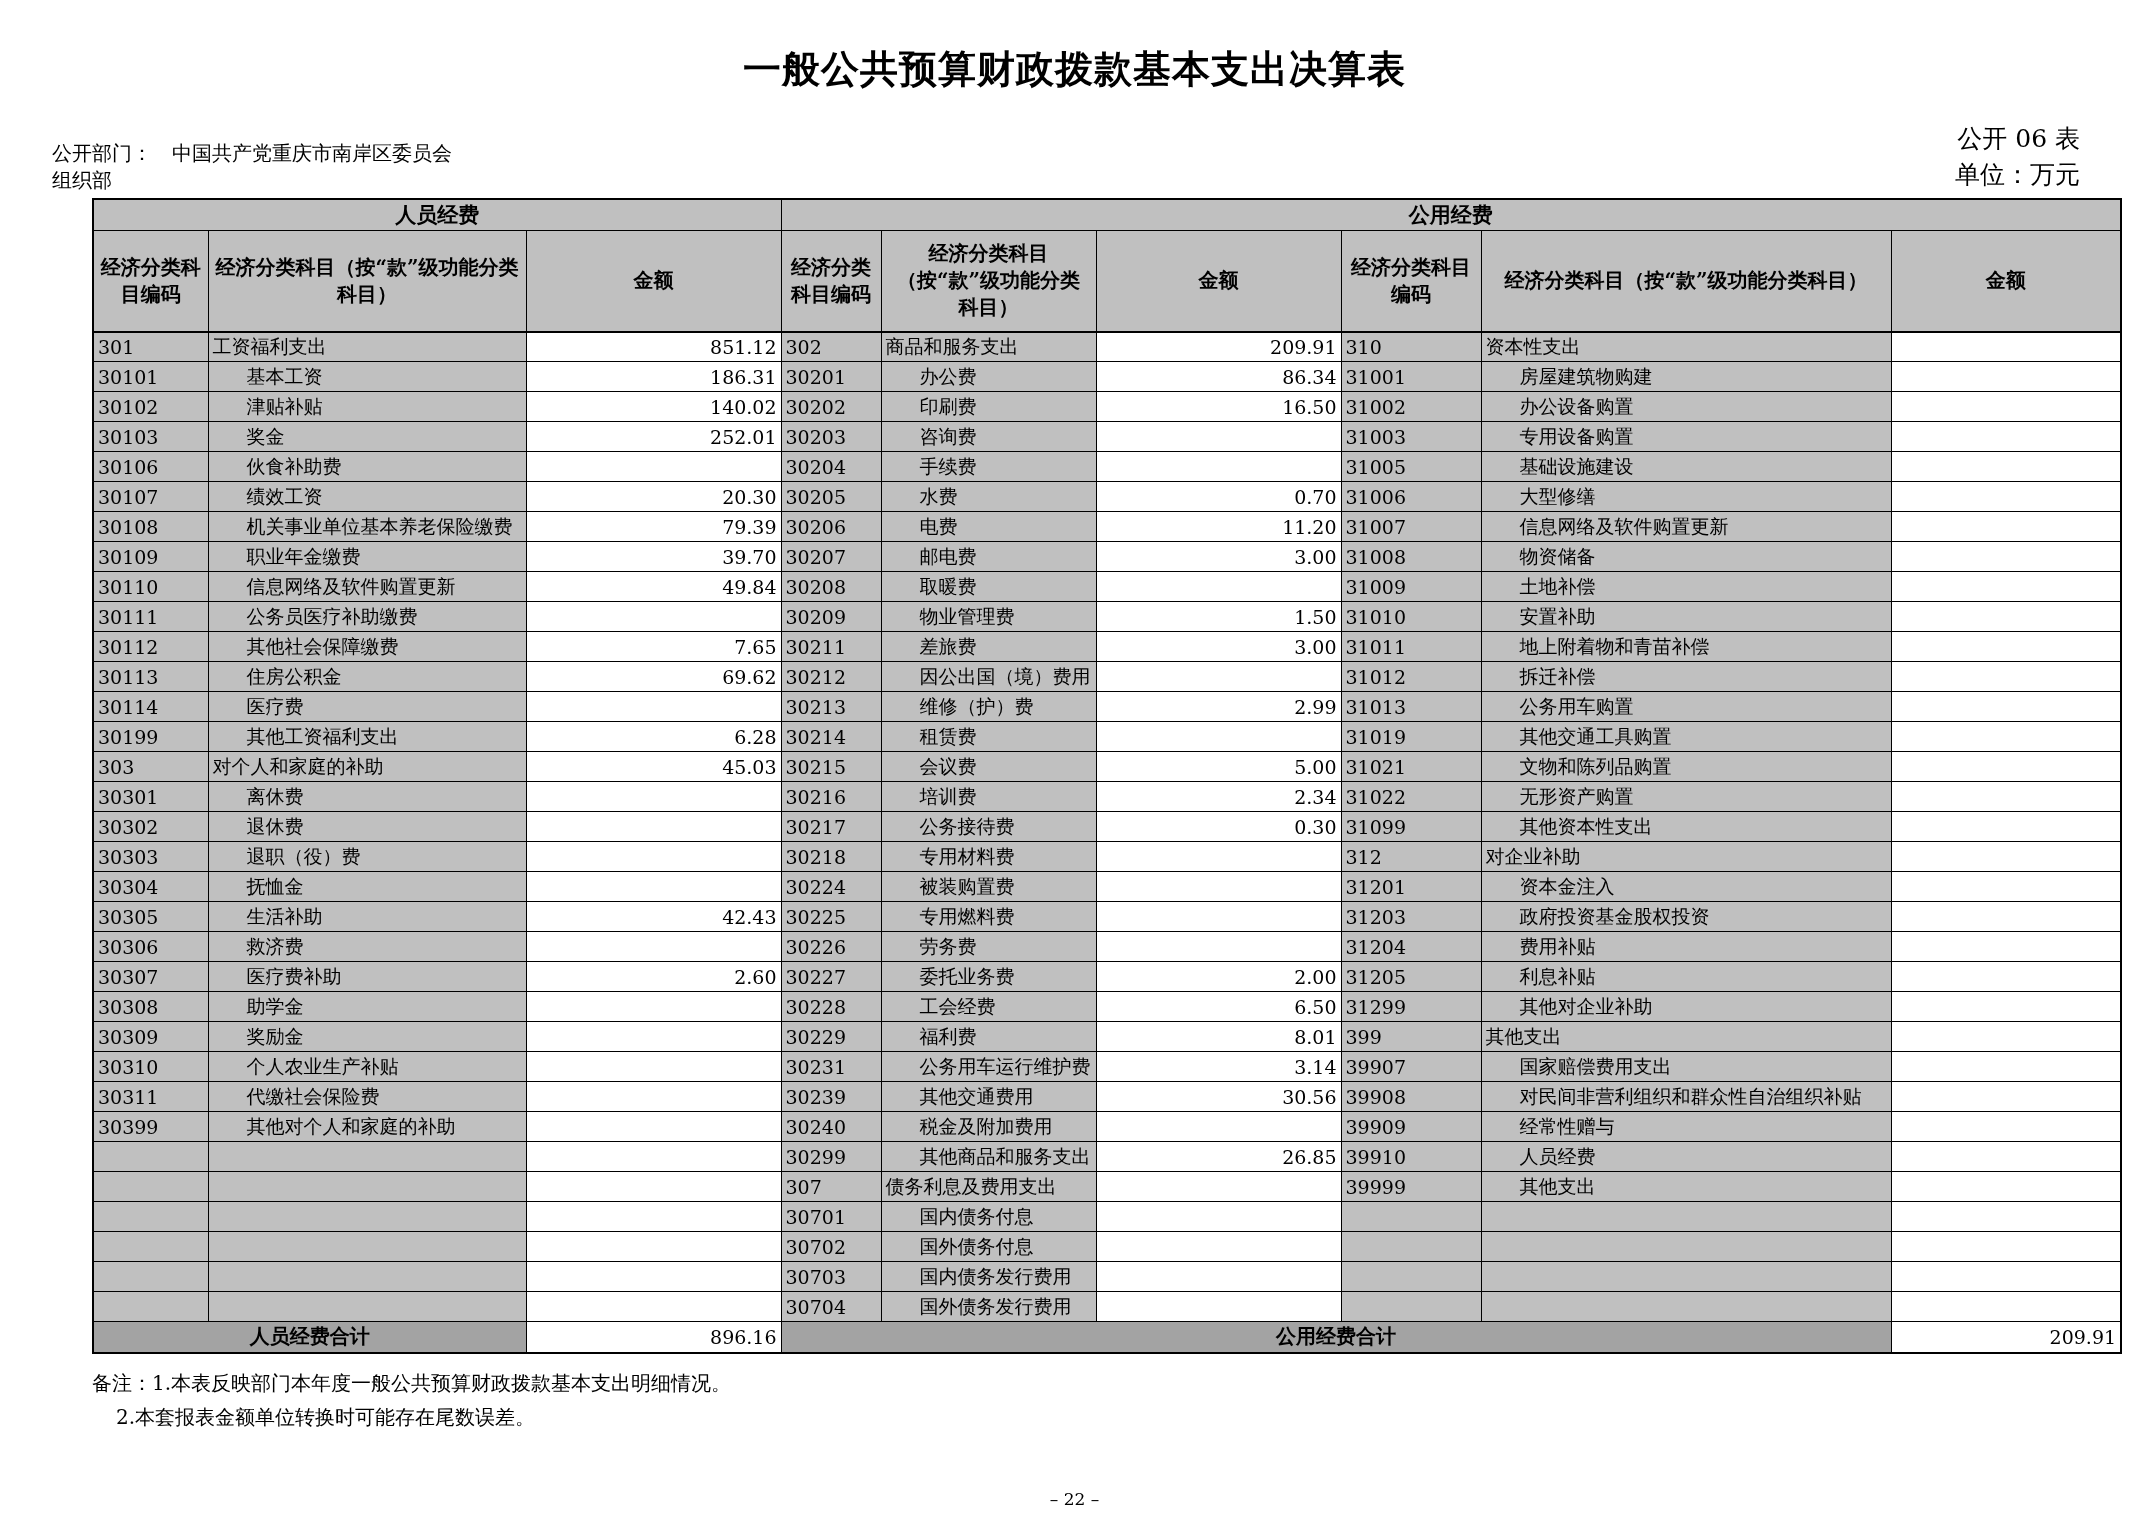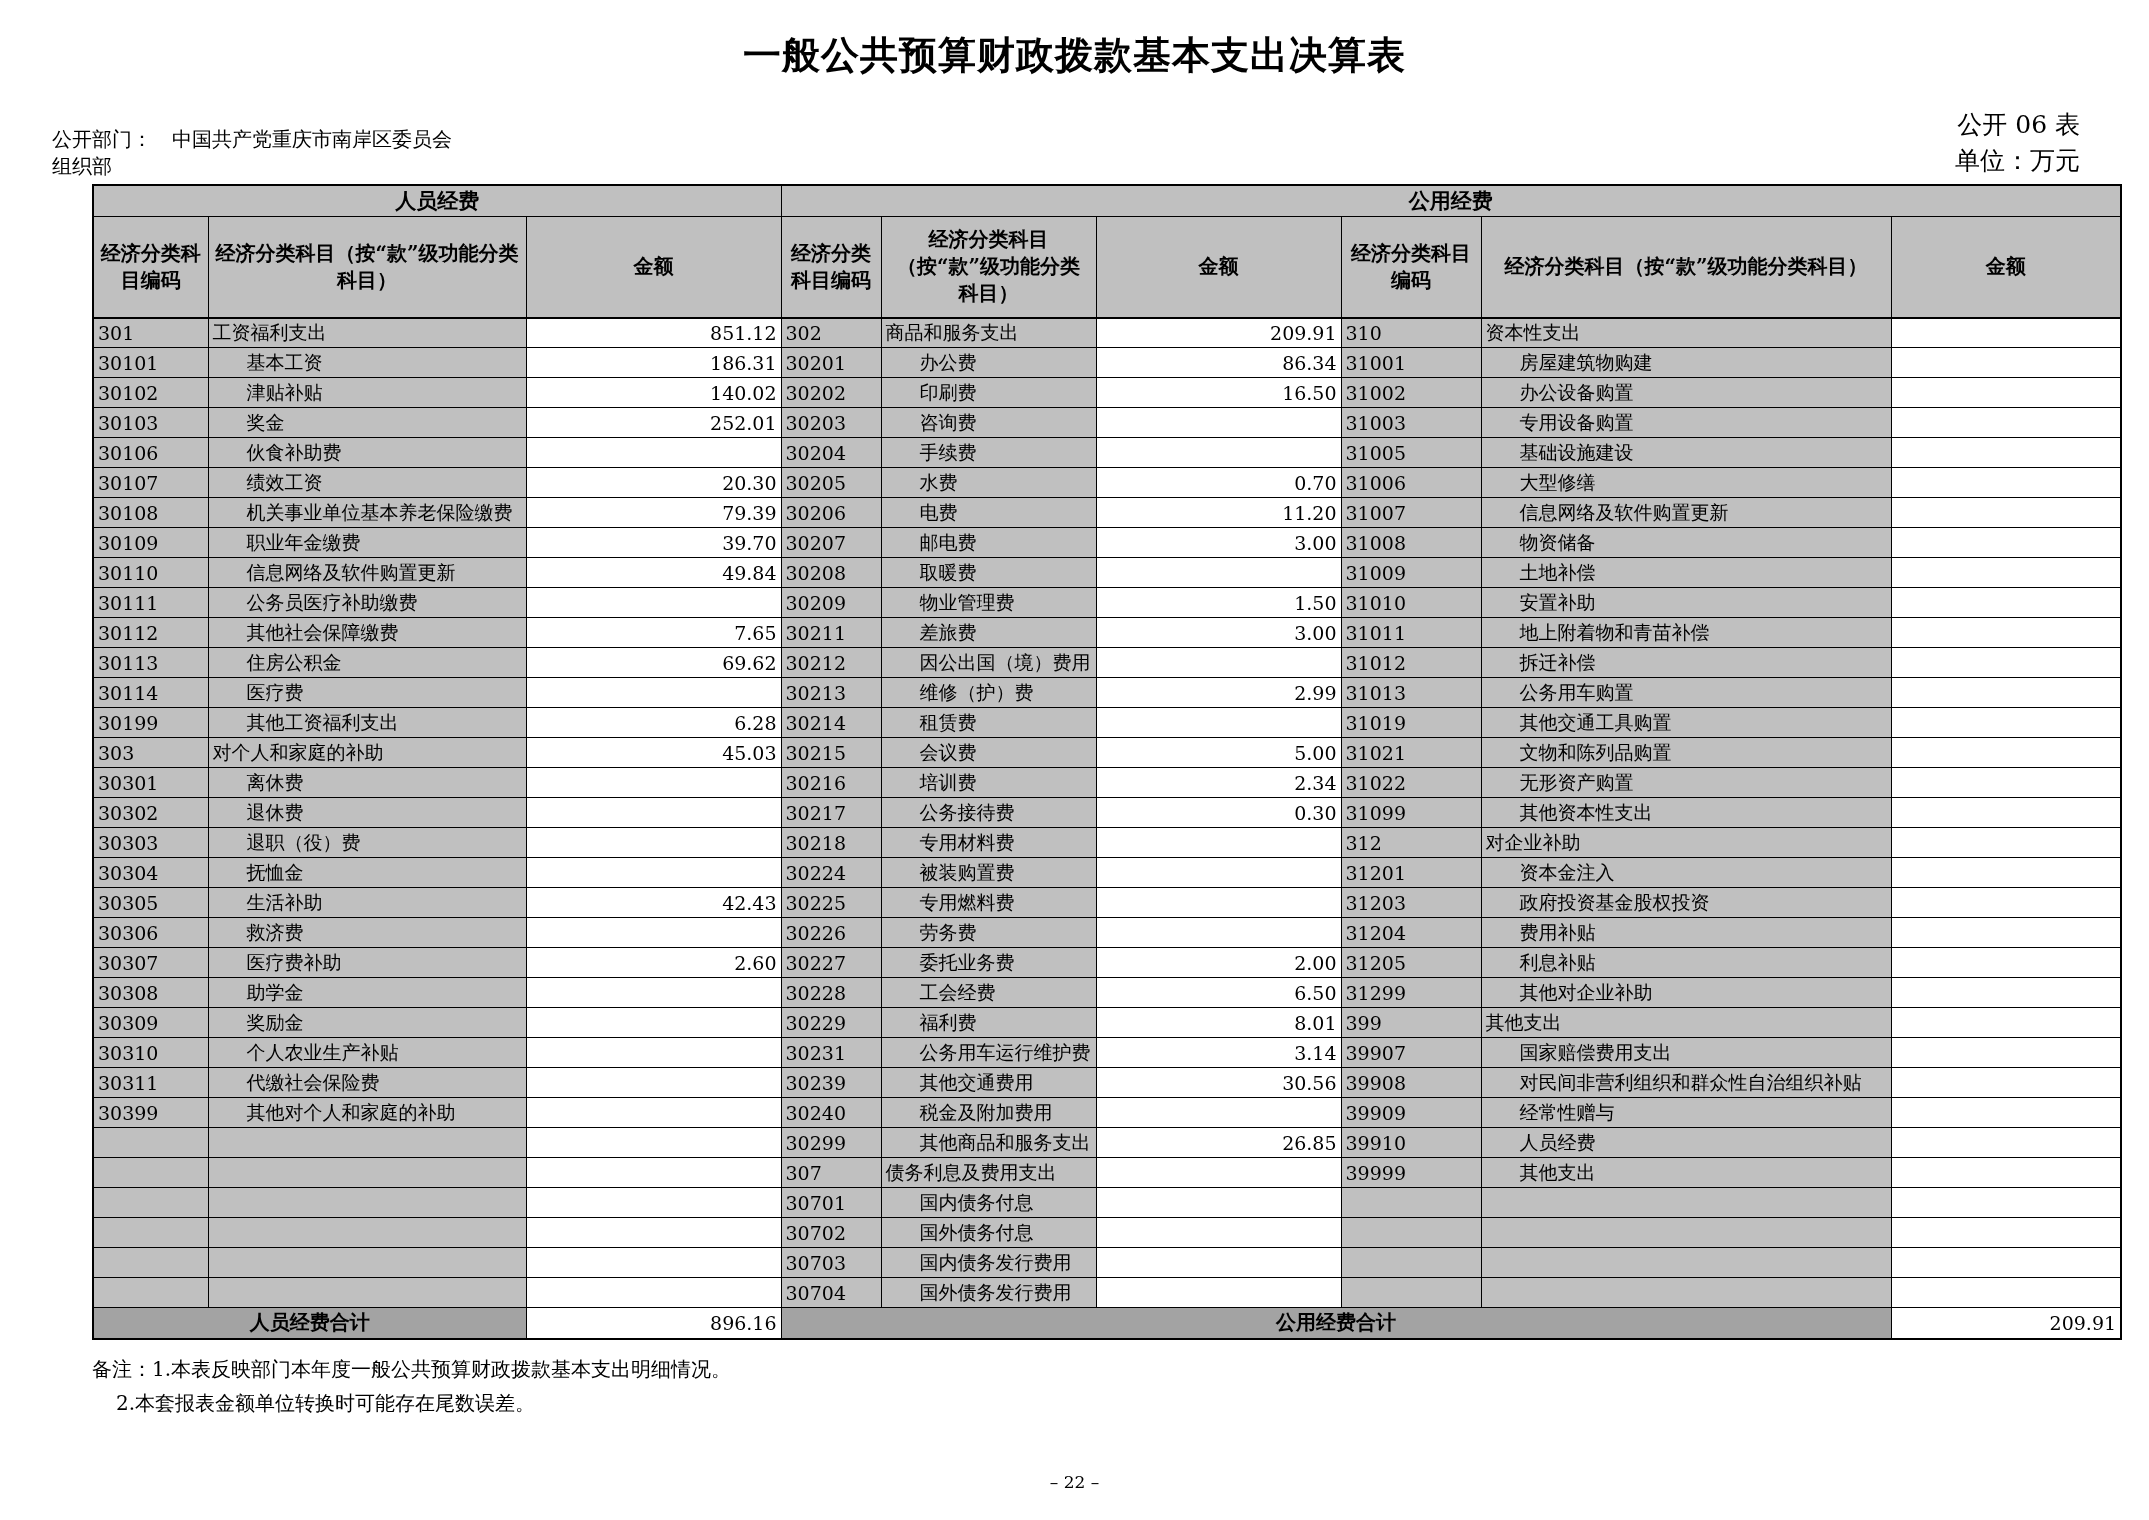--- a/index.html
+++ b/index.html
@@ -3,21 +3,21 @@
 <meta charset="utf-8">
 <style>
   html,body{margin:0;padding:0;background:#fff;}
   body{
     width:2149px;height:1520px;
     font-family:"DejaVu Serif","Liberation Serif",serif;
     color:#000;
   }
   .page{position:relative;width:2149px;height:1520px;overflow:hidden;}
   .title{
-    margin:2px;padding-top:28px;text-align:center;
+    margin:16px;padding-top:28px;text-align:center;
     font-size:38px;font-weight:bold;letter-spacing:1px;
   }
   .meta{
     width:2028px;margin:26px 0 4px 52px;
     display:flex;justify-content:space-between;align-items:flex-end;
   }
   .dept{font-size:20px;line-height:1.35;}
   .rightmeta{font-size:25px;text-align:right;line-height:1.45;}
   table.budget{
     margin-left:92px;width:2028px;
@@ -45,21 +45,21 @@
   td.amt{background:#fff;text-align:right;padding-right:6px;}
   tbody tr{height:30px;}
   tr.total-row{height:31px;}
   tr.total-row td.lbl{
     background:#a3a3a3;text-align:center;font-weight:bold;font-size:20px;
   }
   tr.total-row td.amt{font-size:19px;border-radius:15px;}
   .notes{margin:12px 0 0 92px;font-size:20px;line-height:1.7;}
   .note2{margin-left:24px;}
   .pageno{
-    position:absolute;left:0;right:0;bottom:28px;
+    position:absolute;left:0;right:0;bottom:11px;
     text-align:center;font-size:17px;
   }
 </style>
 </head>
 <body>
 
 <div class="page">
 
   <h1 class="title">一般公共预算财政拨款基本支出决算表</h1>
 

